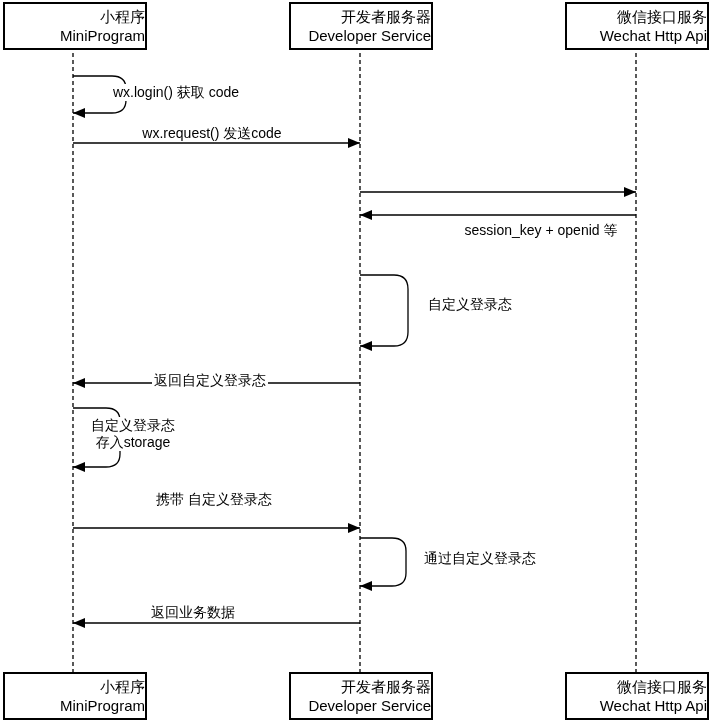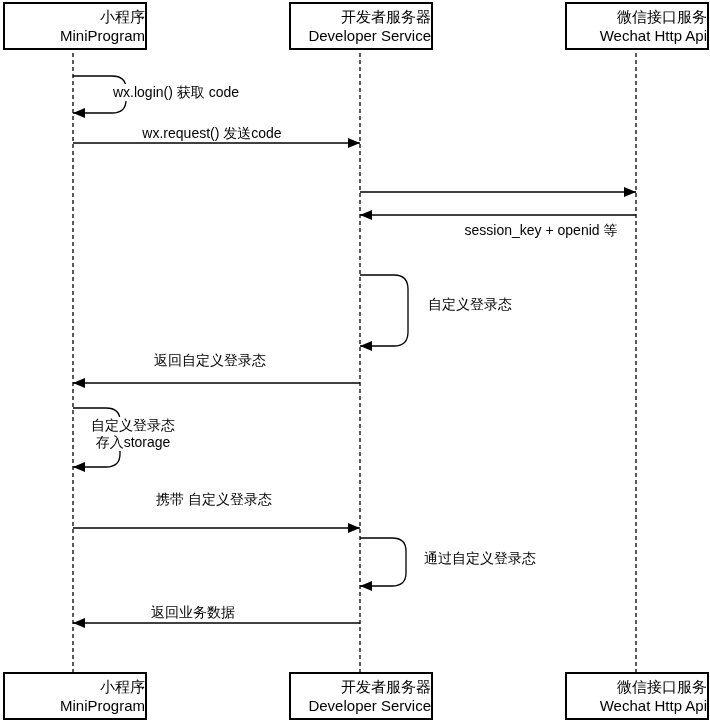--- a/index.html
+++ b/index.html
@@ -101,21 +101,21 @@
 
   <div class="msg center" style="left:212px;top:125px;text-align:right;">wx.request() 发送code</div>
 
 
   <div class="msg center" style="left:530px;top:222px;margin-left:11px;">session_key + openid 等</div>
 
   <div class="msg center" style="left:470px;top:296px;">
     <div>自定义登录态</div>
   </div>
 
-  <div class="msg center" style="left:210px;top:352px;">返回自定义登录态</div>
+  <div class="msg center" style="left:210px;top:372px;">返回自定义登录态</div>
 
   <div class="msg center" style="left:133px;top:417px;">
     <div>自定义登录态</div>
     <div>存入storage</div>
   </div>
 
   <div class="msg center" style="left:214px;top:491px;">
     <div>携带 自定义登录态</div>
   </div>
 

